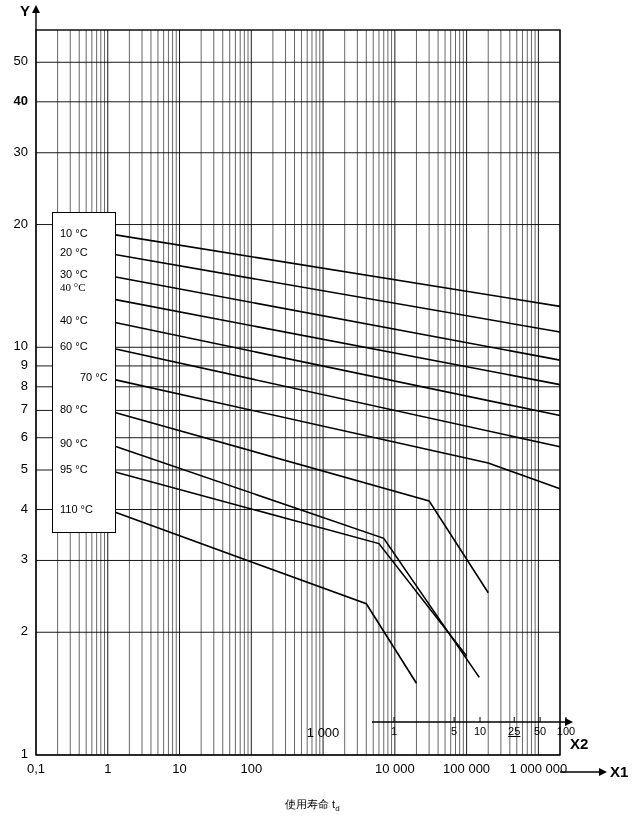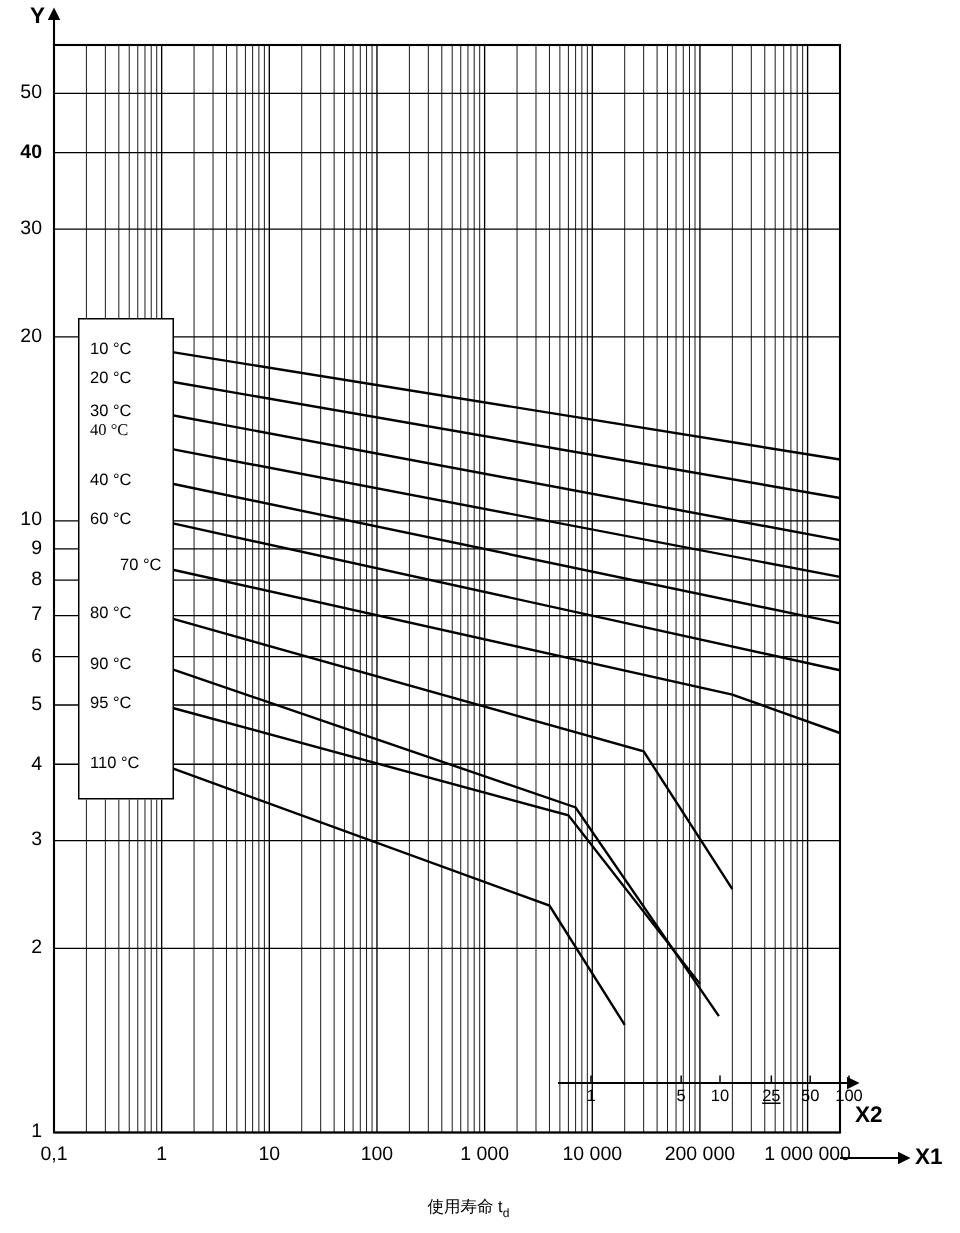--- a/index.html
+++ b/index.html
@@ -161,23 +161,23 @@
       <div class="tick ytick" style="left: 2px; top: 215.535px;">20</div>
       <div class="tick ytick" style="left: 2px; top: 143.738px;">30</div>
       <div class="tick ytick" style="left: 2px; top: 92.7971px; font-weight: bold;">40</div>
       <div class="tick ytick" style="left: 2px; top: 53.2843px;">50</div>
     </div>
   <div id="xtick-layer">
       <div class="tick xtick" style="width: 80px; left: -4px; top: 761px;">0,1</div>
       <div class="tick xtick" style="width: 80px; left: 67.7707px; top: 761px;">1</div>
       <div class="tick xtick" style="width: 80px; left: 139.541px; top: 761px;">10</div>
       <div class="tick xtick" style="width: 80px; left: 211.312px; top: 761px;">100</div>
-      <div class="tick xtick" style="width: 80px; left: 283.083px; top: 761px;">1 000</div>
+      <div class="tick xtick" style="width: 80px; left: 283.083px; top: 725px;">1 000</div>
       <div class="tick xtick" style="width: 80px; left: 354.853px; top: 761px;">10 000</div>
-      <div class="tick xtick" style="width: 80px; left: 426.624px; top: 761px;">200 000</div>
+      <div class="tick xtick" style="width: 80px; left: 426.624px; top: 761px;">100 000</div>
       <div class="tick xtick" style="width: 80px; left: 498.395px; top: 761px;">1 000 000</div>
     </div>
   <div id="x2tick-layer">
       <div class="x2tick" style="width: 30px; left: 379px; top: 725px;">1</div>
       <div class="x2tick" style="width: 30px; left: 439.111px; top: 725px;">5</div>
       <div class="x2tick" style="width: 30px; left: 465px; top: 725px;">10</div>
       <div class="x2tick" style="width: 30px; left: 499.223px; top: 725px; text-decoration: underline;">25</div>
       <div class="x2tick" style="width: 30px; left: 525.111px; top: 725px;">50</div>
       <div class="x2tick" style="width: 30px; left: 551px; top: 725px;">100</div>
     </div>

